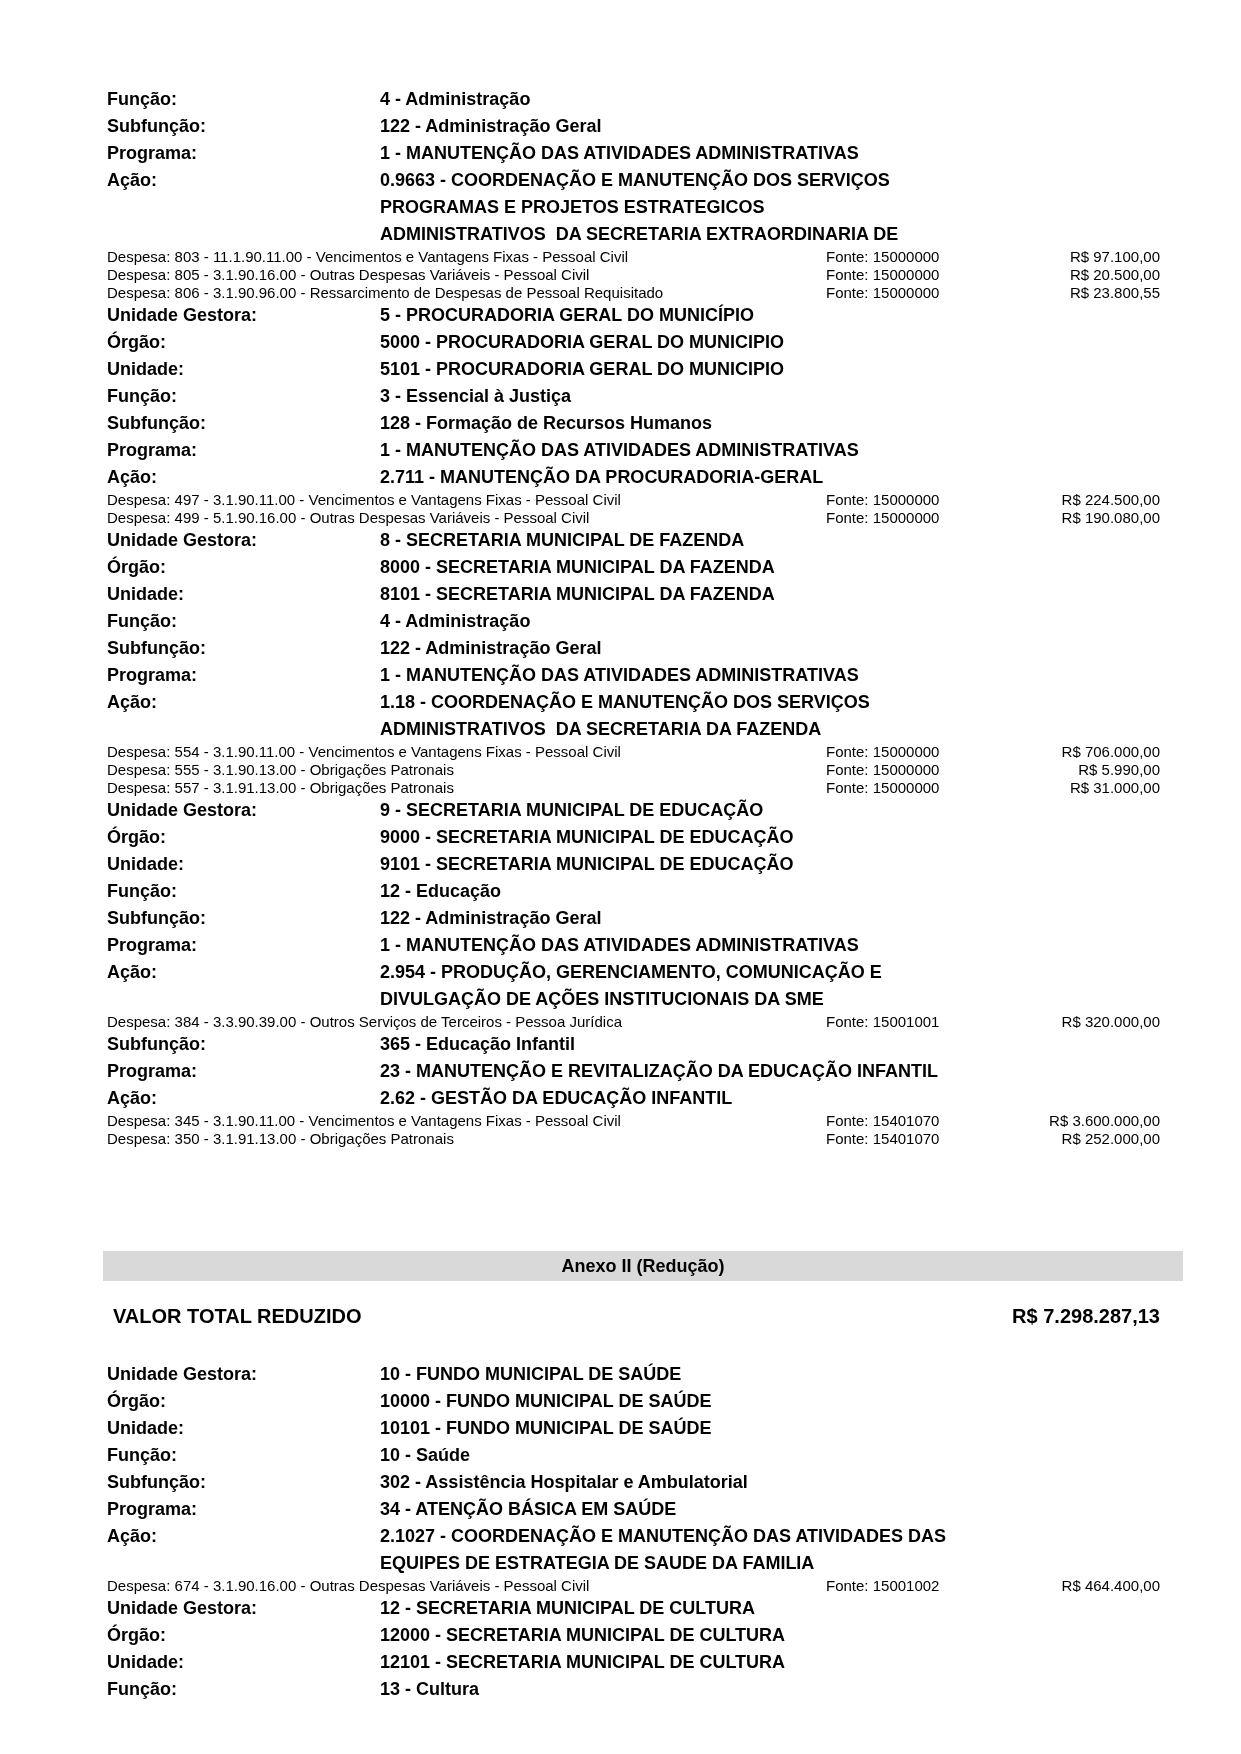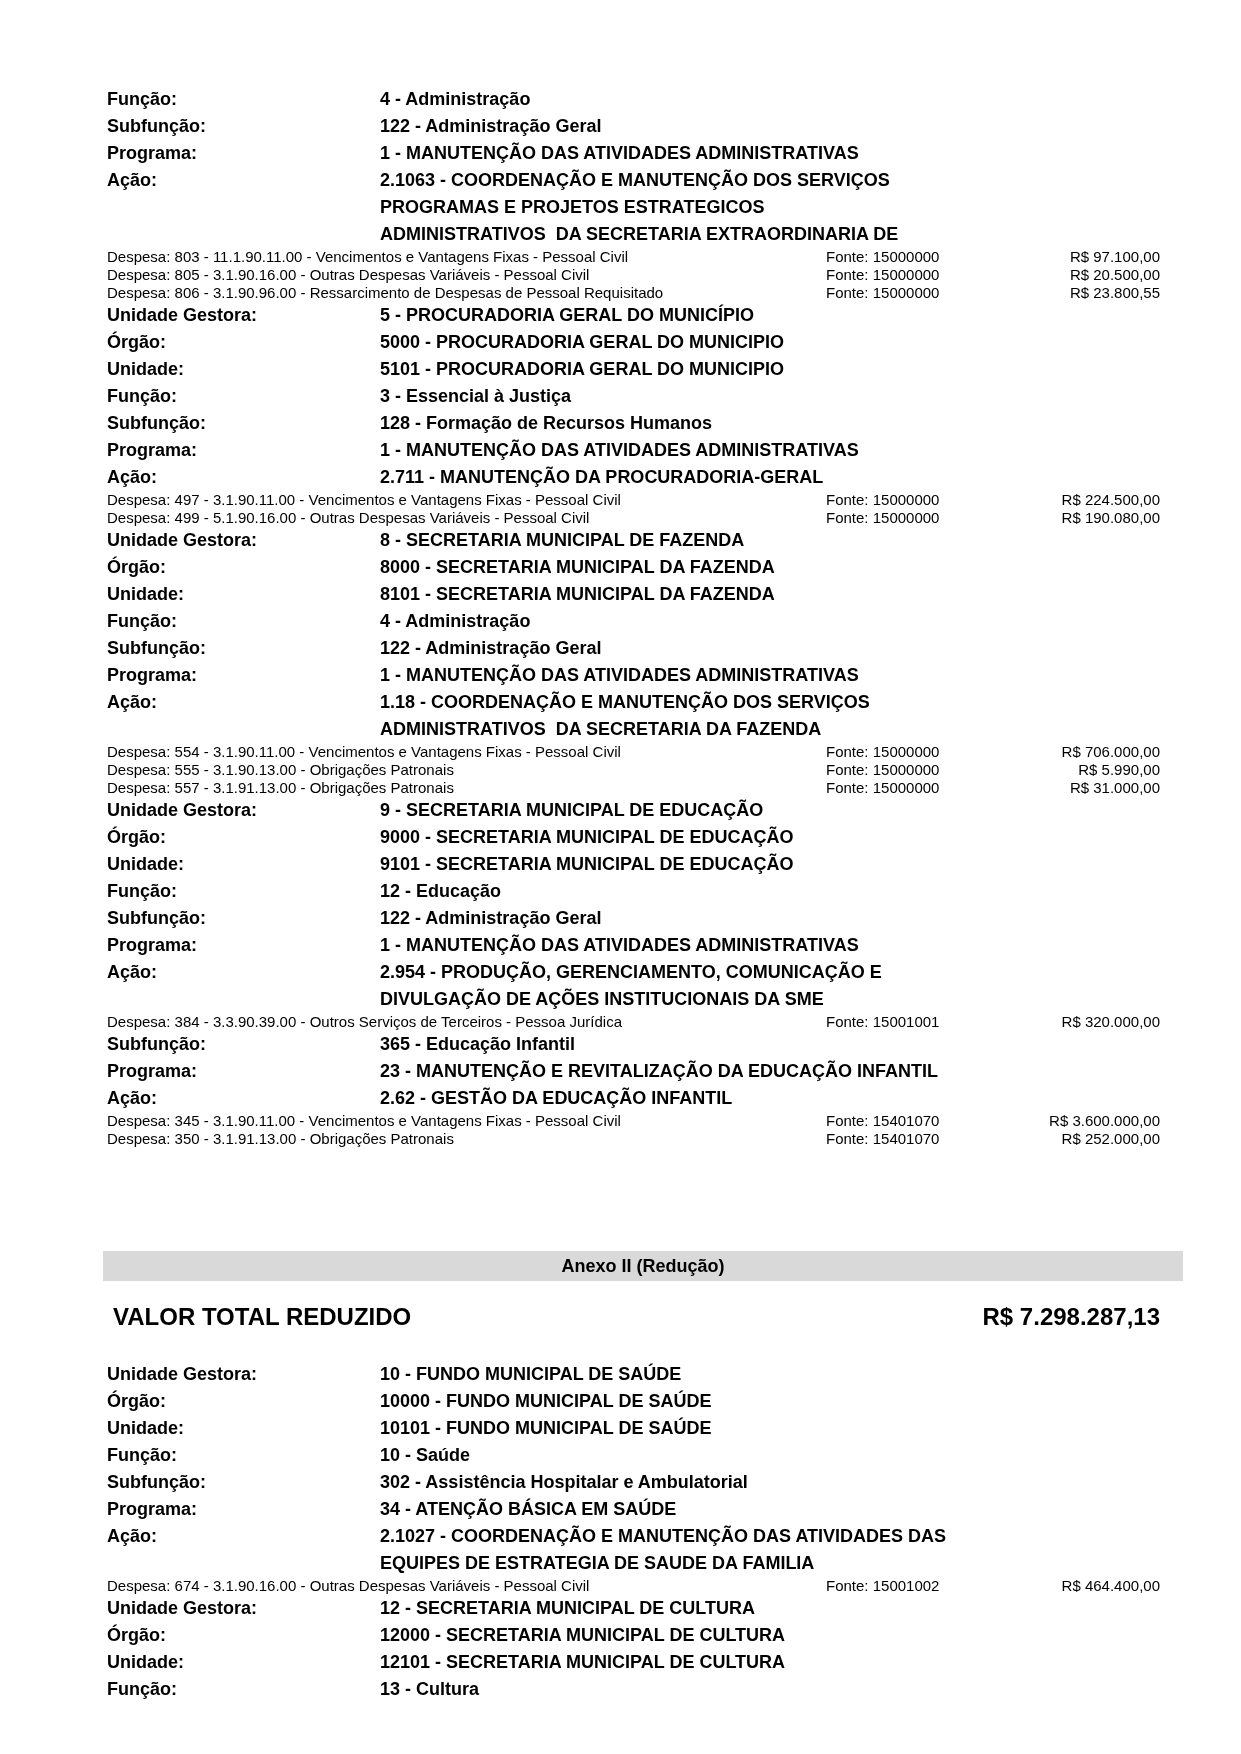--- a/index.html
+++ b/index.html
@@ -17,41 +17,41 @@
 
   .despesa-row { display: flex; font-size: 15px; line-height: 18px; }
   .despesa-desc { width: 719px; flex: none; white-space: pre; }
   .despesa-fonte { width: 205px; flex: none; white-space: pre; }
   .despesa-valor { flex: 1; text-align: right; white-space: pre; }
 
   .annex-bar { height: 30px; margin: 8px -23px 0 -4px; }
   .annex-title { text-align: center; font-weight: 700; font-size: 18px; line-height: 30px; }
 
   .total-row { display: flex; justify-content: space-between;
-               font-weight: 700; font-size: 24px; line-height: 27px; padding-left: 6px; }
+               font-weight: 700; font-size: 20px; line-height: 27px; padding-left: 6px; }
 </style>
 </head>
 <body>
 
 <main class="doc" id="doc">
     <div class="field-row">
       <span class="field-label">Função:</span>
       <div class="field-value"><div class="field-value-line">4 - Administração</div></div>
     </div>
     <div class="field-row">
       <span class="field-label">Subfunção:</span>
       <div class="field-value"><div class="field-value-line">122 - Administração Geral</div></div>
     </div>
     <div class="field-row">
       <span class="field-label">Programa:</span>
       <div class="field-value"><div class="field-value-line">1 - MANUTENÇÃO DAS ATIVIDADES ADMINISTRATIVAS</div></div>
     </div>
     <div class="field-row">
       <span class="field-label">Ação:</span>
-      <div class="field-value"><div class="field-value-line">2.1063 - COORDENAÇÃO E MANUTENÇÃO DOS SERVIÇOS</div><div class="field-value-line">PROGRAMAS E PROJETOS ESTRATEGICOS</div><div class="field-value-line">ADMINISTRATIVOS  DA SECRETARIA EXTRAORDINARIA DE</div></div>
+      <div class="field-value"><div class="field-value-line">0.9663 - COORDENAÇÃO E MANUTENÇÃO DOS SERVIÇOS</div><div class="field-value-line">PROGRAMAS E PROJETOS ESTRATEGICOS</div><div class="field-value-line">ADMINISTRATIVOS  DA SECRETARIA EXTRAORDINARIA DE</div></div>
     </div>
     <div class="despesa-row">
       <span class="despesa-desc">Despesa: 803 - 11.1.90.11.00 - Vencimentos e Vantagens Fixas - Pessoal Civil</span>
       <span class="despesa-fonte">Fonte: 15000000</span>
       <span class="despesa-valor">R$ 97.100,00</span>
     </div>
     <div class="despesa-row">
       <span class="despesa-desc">Despesa: 805 - 3.1.90.16.00 - Outras Despesas Variáveis - Pessoal Civil</span>
       <span class="despesa-fonte">Fonte: 15000000</span>
       <span class="despesa-valor">R$ 20.500,00</span>

